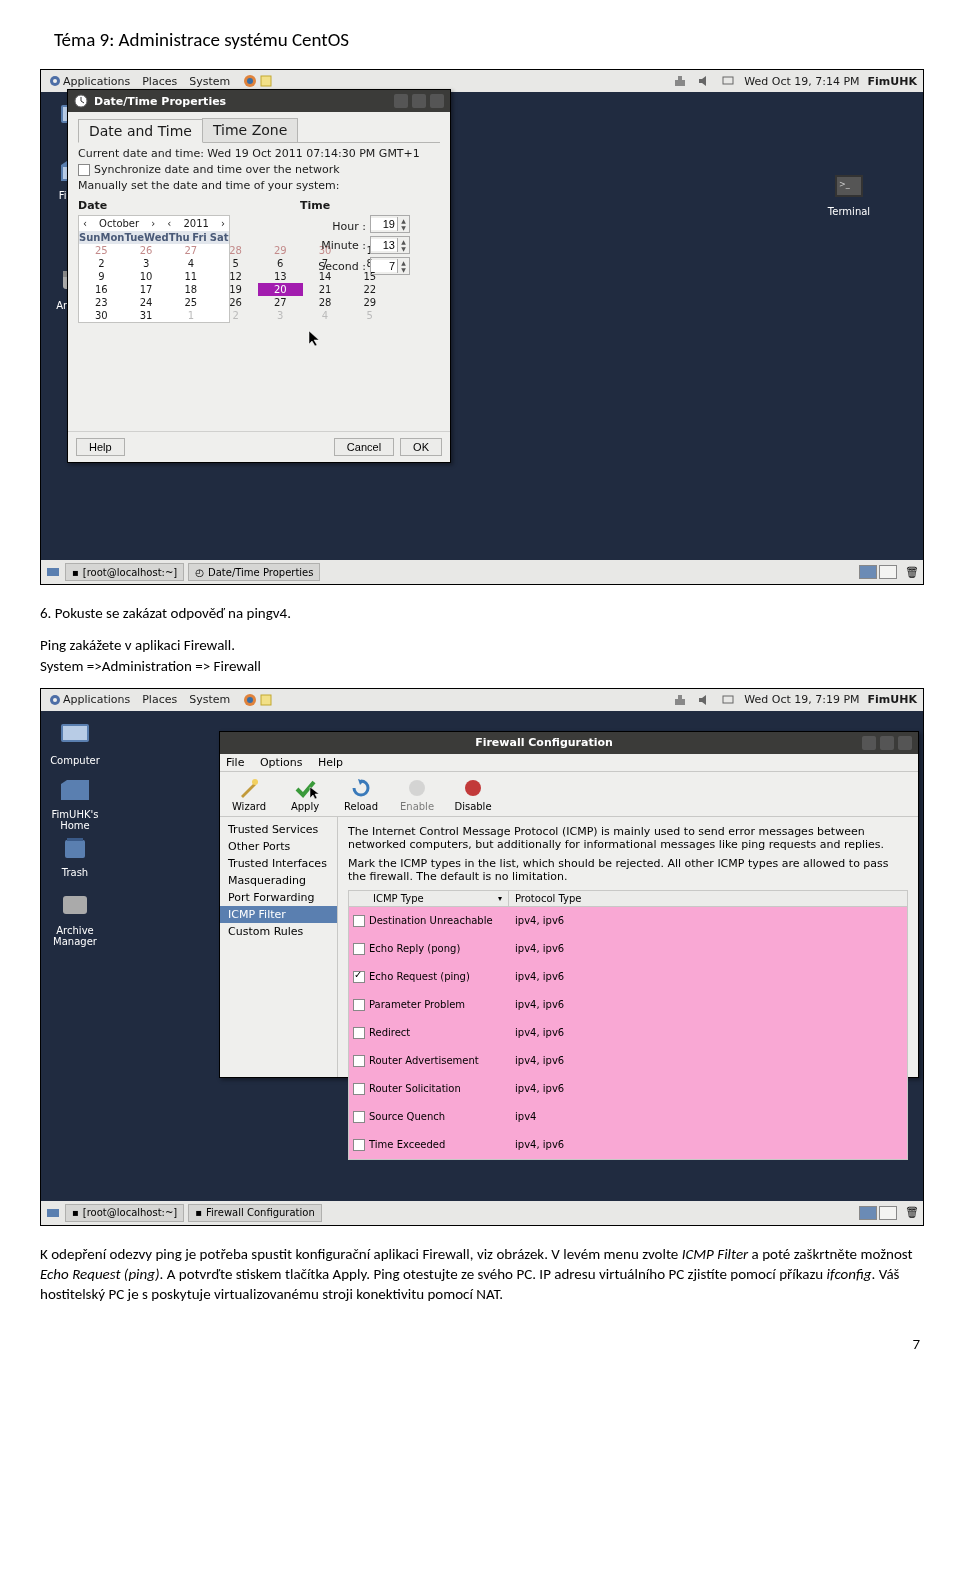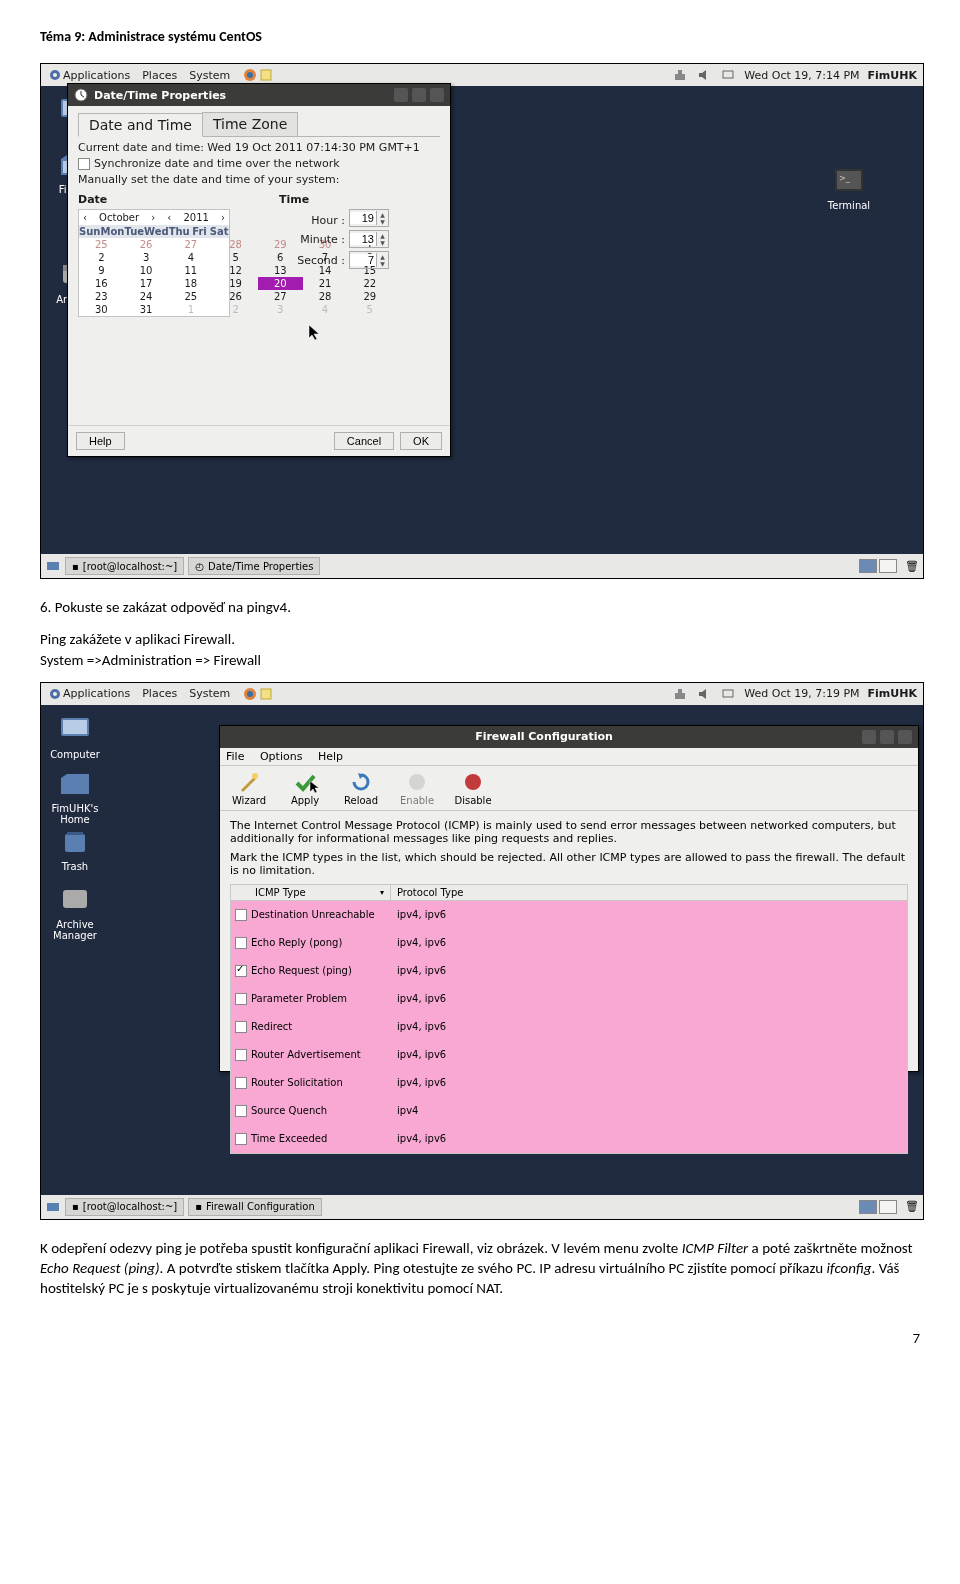--- a/index.html
+++ b/index.html
@@ -1,17 +1,17 @@
 <!DOCTYPE html>
 <html><head>
 <meta charset="utf-8">
 <style>
   * { box-sizing: border-box; }
   body { margin: 0; padding: 28px 40px; font-family: Calibri, Arial, sans-serif; background: #fff; color: #000; width: 960px; }
-  h1 { font-size: 14px; font-weight: bold; margin: 0 0 18px 0; }
+  h1 { font-size: 19px; font-weight: normal; margin: 0 0 18px 14px; }
   p.body-text { font-size: 15px; margin: 12px 0; line-height: 1.35; }
   .italic { font-style: italic; }
 
   
   .screenshot { width: 884px; margin: 8px 0 18px 0; border: 1px solid #000; font-family: "DejaVu Sans", Arial, sans-serif; font-size: 11px; }
   .panel { background: #e8e8e6; display: flex; align-items: center; height: 22px; padding: 0 6px; color: #1a1a1a; }
   .panel .menu-item { margin-right: 12px; cursor: pointer; }
   .panel .right { margin-left: auto; display: flex; align-items: center; gap: 8px; }
   .panel .ico { width: 16px; height: 16px; display: inline-flex; align-items: center; justify-content: center; }
   .panel-bottom { background: #e8e8e6; display: flex; align-items: center; height: 24px; padding: 0 4px; gap: 4px; }
@@ -193,21 +193,21 @@
         </div>
       </div>
       <div class="dlg-body">
         <div class="tabs">
           <div class="tab active">Date and Time</div>
           <div class="tab">Time Zone</div>
         </div>
         <div class="row">Current date and time:  Wed 19 Oct 2011 07:14:30 PM GMT+1</div>
         <div class="row"><span class="chk"></span><span class="lbl">Synchronize date and time over the network</span></div>
         <div class="row">Manually set the date and time of your system:</div>
-        <div style="display:flex; gap:49px; margin-top:4px;">
+        <div style="display:flex; gap:70px; margin-top:4px;">
           <div>
             <div class="bold row">Date</div>
             <div class="cal">
               <div class="cal-head">
                 <span>‹</span>
                 <span>October</span>
                 <span>›</span>
                 <span>‹</span>
                 <span>2011</span>
                 <span>›</span>
@@ -481,20 +481,29 @@
         <div class="fw-tbtn">
             <div class="g">
               <svg width="22" height="22">
                 <circle cx="11" cy="11" r="8" fill="#c23a3a"></circle>
               </svg>
             </div>
             <span>Disable</span>
           </div>
       </div>
       <div class="fw-main">
+        <div class="fw-side">
+          <div>Trusted Services</div>
+          <div>Other Ports</div>
+          <div>Trusted Interfaces</div>
+          <div>Masquerading</div>
+          <div>Port Forwarding</div>
+          <div class="sel">ICMP Filter</div>
+          <div>Custom Rules</div>
+        </div>
         <div class="fw-content">
           <p>The Internet Control Message Protocol (ICMP) is mainly used to send error messages between networked computers, but additionally for informational messages like ping requests and replies.</p>
           <p>Mark the ICMP types in the list, which should be rejected. All other ICMP types are allowed to pass the firewall. The default is no limitation.</p>
           <div class="fw-table">
             <div class="fw-thead">
               <div class="c1">
                   <span style="width:14px;"></span>
                   <span>ICMP Type</span>
                   <span style="margin-left:auto;font-size:8px;">▾</span>
                 </div>

